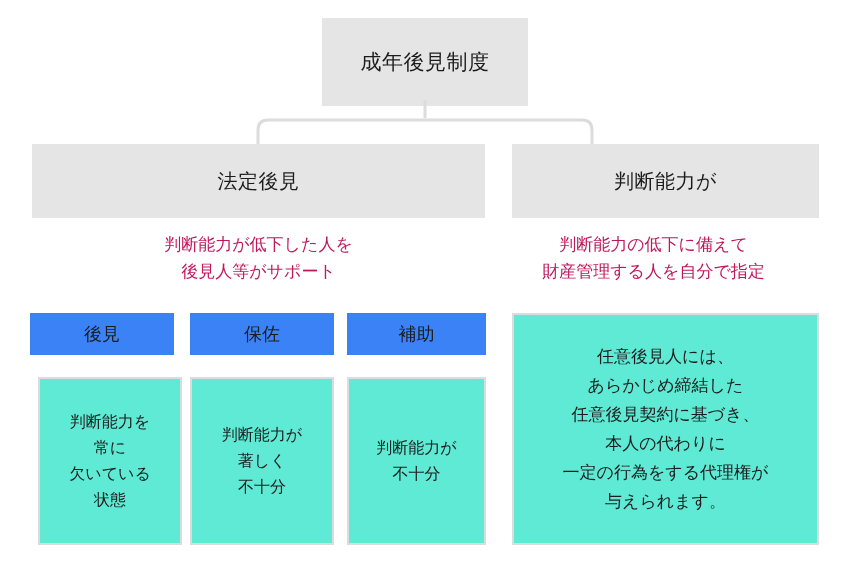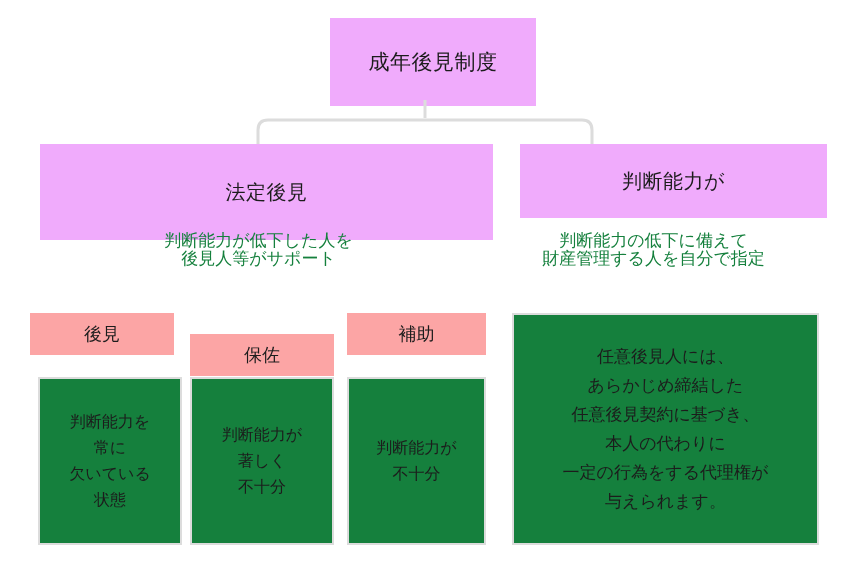--- a/index.html
+++ b/index.html
@@ -26,84 +26,83 @@
     position: absolute;
     box-sizing: border-box;
     display: flex;
     align-items: center;
     justify-content: center;
     text-align: center;
   }
 
   
   .peach {
-    background: #f0abfc;
+    background: #e5e5e5;
     color: #1c1c1c;
-    margin-left: 8px;
   }
   #node-root {
     left: 322px;
     top: 18px;
     width: 206px;
     height: 88px;
     font-size: 21px;
     letter-spacing: 0.5px;
   }
   #node-statutory {
     left: 32px;
     top: 144px;
     width: 453px;
-    height: 96px;
+    height: 74px;
     font-size: 20px;
     letter-spacing: 0.5px;
   }
   #node-voluntary {
     left: 512px;
     top: 144px;
     width: 307px;
     height: 74px;
     font-size: 20px;
     letter-spacing: 0.5px;
   }
 
   
   .caption {
     position: absolute;
-    color: #15803d;
+    color: #be185d;
     font-size: 17px;
-    line-height: 18px;
+    line-height: 27px;
     text-align: center;
     white-space: pre-line;
   }
   #caption-statutory {
     left: 32px;
     top: 231px;
     width: 453px;
   }
   #caption-voluntary {
     left: 500px;
     top: 231px;
     width: 307px;
   }
 
   
   .gray-header {
-    background: #fca5a5;
+    background: #3b82f6;
     color: #1c1c1c;
     font-size: 18px;
     height: 42px;
     top: 313px;
   }
   #header-koken   { left: 30px;  width: 144px; }
-  #header-hosa    { left: 190px; width: 144px; margin-top: 21px; }
+  #header-hosa    { left: 190px; width: 144px; }
   #header-hojo    { left: 347px; width: 139px; }
 
   
   .white-box {
-    background: #15803d;
+    background: #5eead4;
     border: 2px solid #dcdcdc;
     color: #1c1c1c;
     white-space: pre-line;
   }
   .detail-box {
     font-size: 16px;
     line-height: 26px;
     top: 377px;
     height: 168px;
   }

